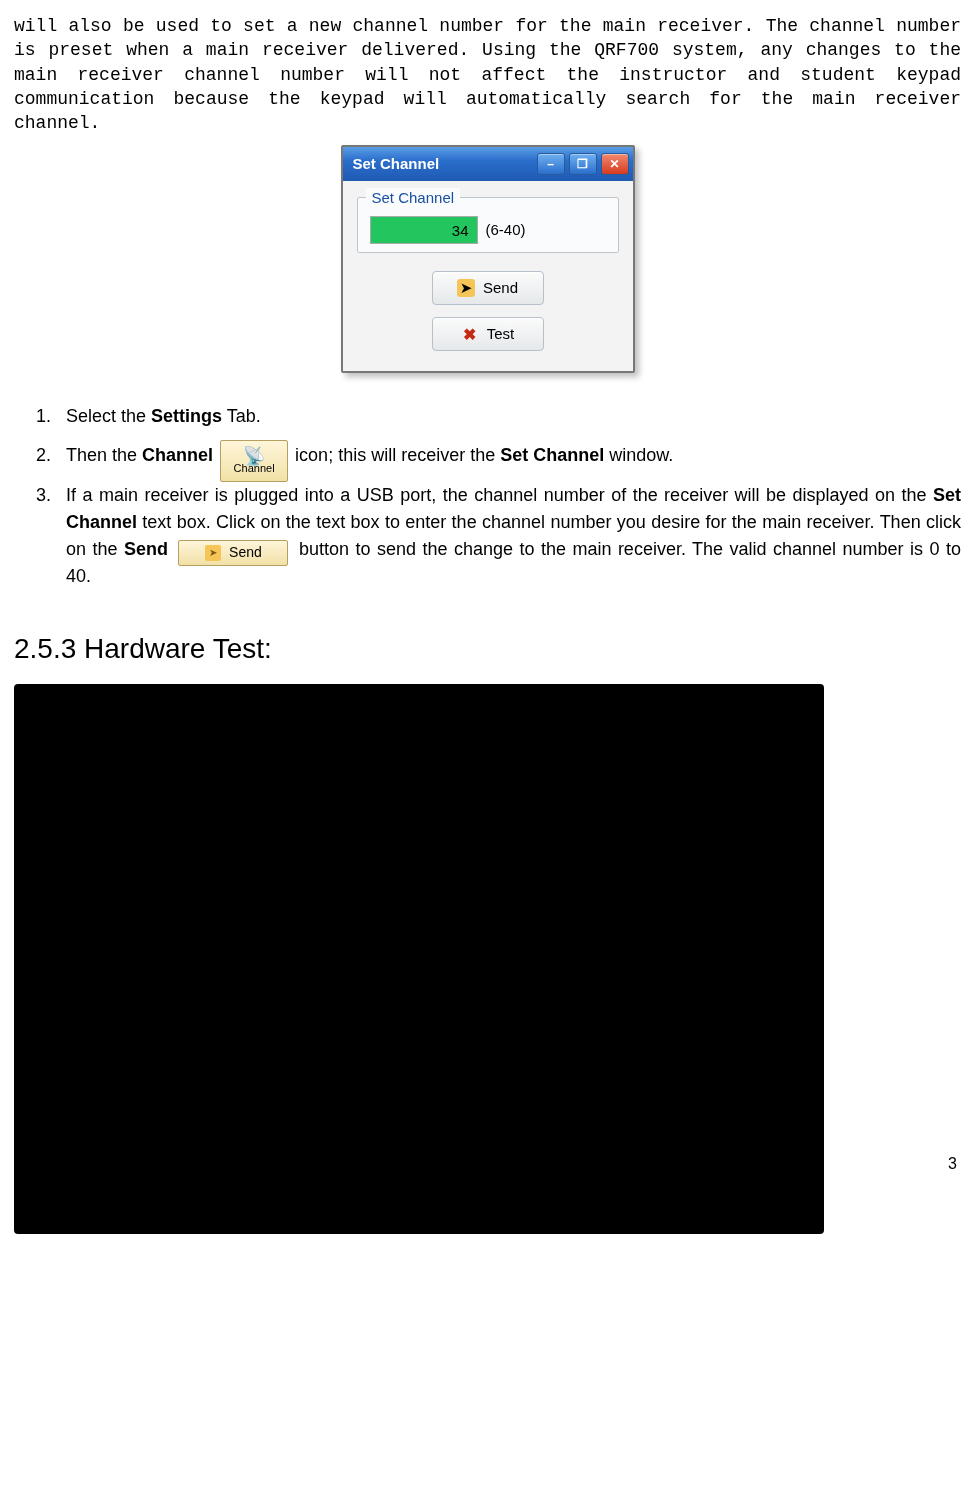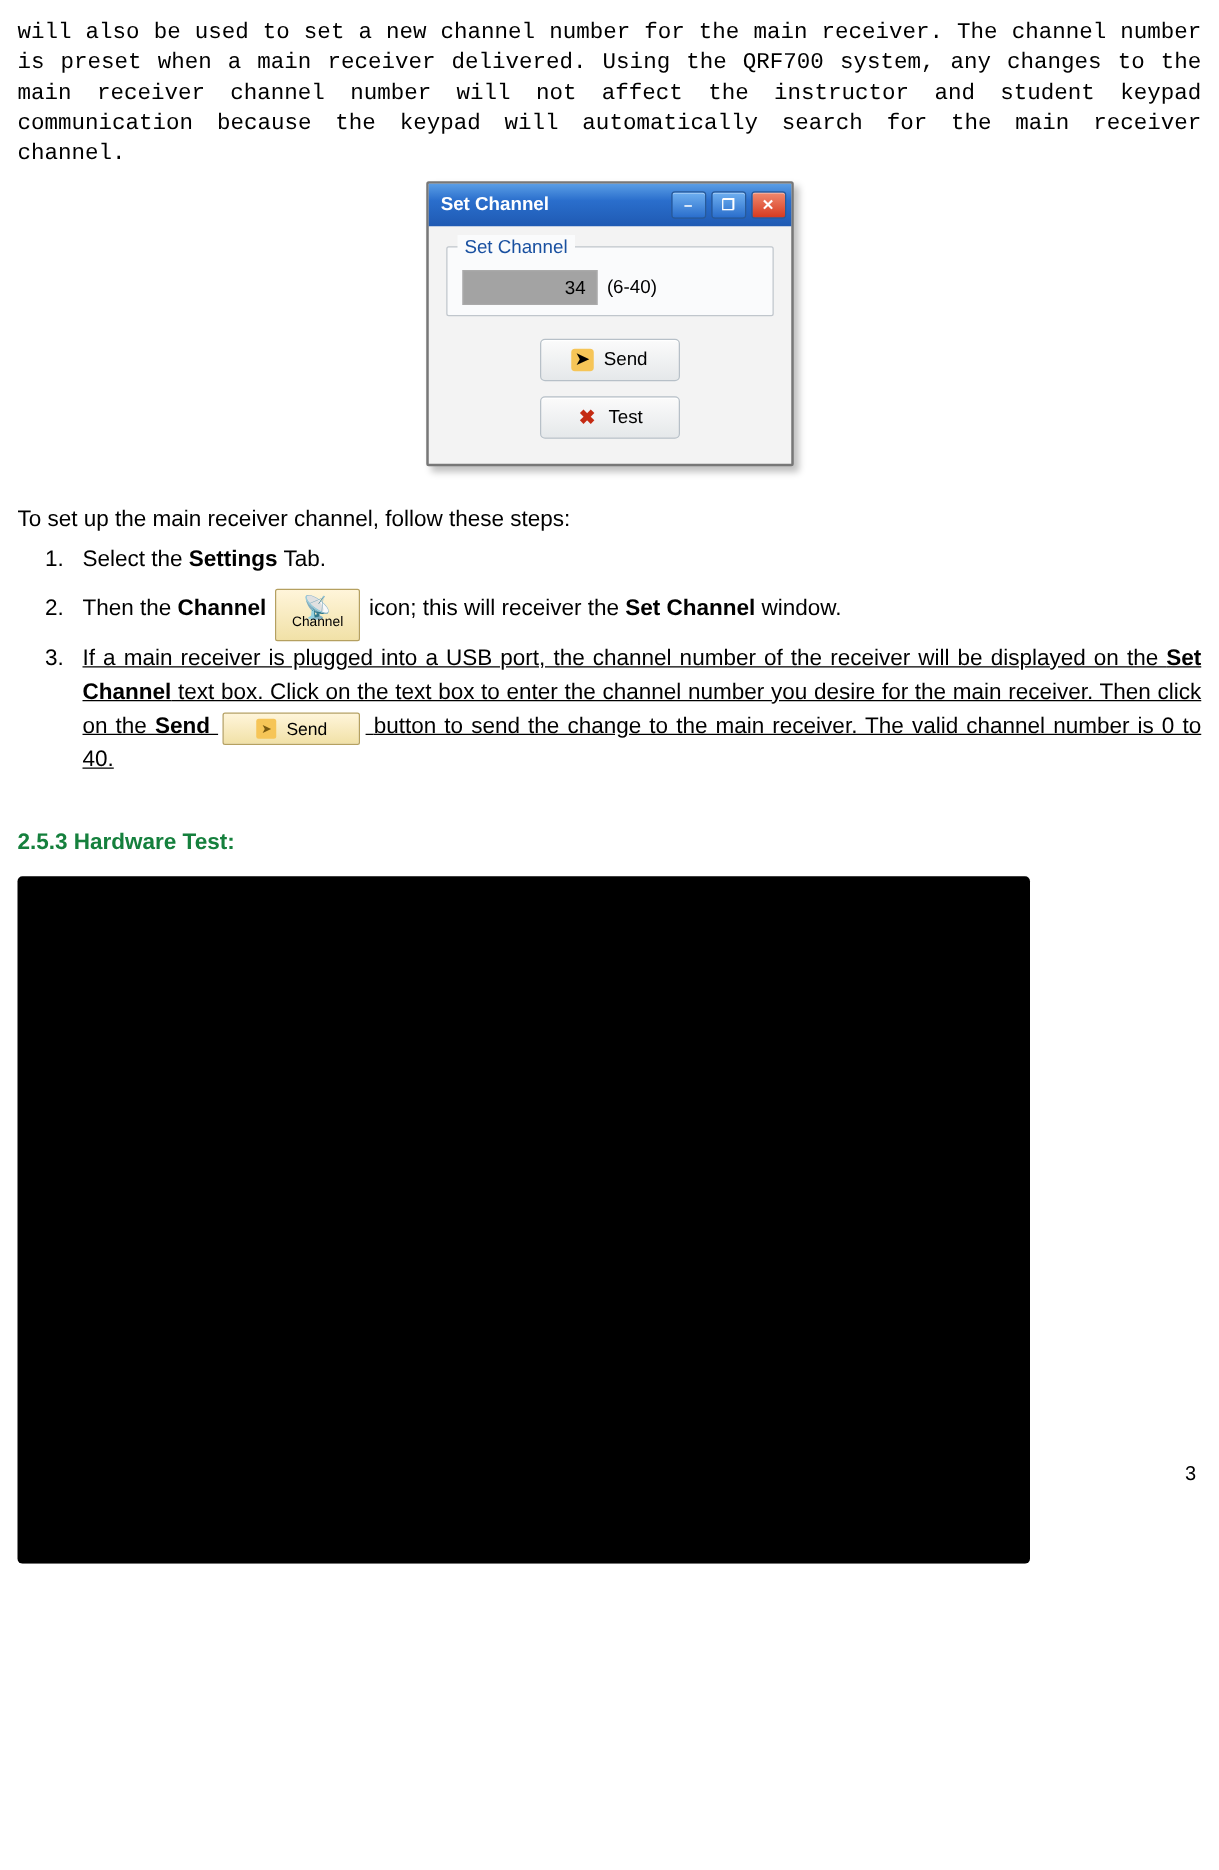--- a/index.html
+++ b/index.html
@@ -80,21 +80,21 @@
   }
   .channel-row {
     display: flex;
     align-items: center;
     gap: 8px;
   }
   .channel-input {
     width: 96px;
     height: 24px;
     border: 1px solid #aaa;
-    background: #a3a3a3;
+    background: #22c55e;
     text-align: right;
     padding-right: 8px;
     font-size: 15px;
   }
   .app-btn {
     display: inline-flex;
     align-items: center;
     justify-content: center;
     gap: 8px;
     height: 32px;
@@ -155,36 +155,36 @@
   }
   .chip-send {
     width: 108px;
     height: 24px;
     gap: 8px;
     font-size: 14px;
     margin: 0 4px -4px 4px;
   }
   .chip-send .ic { width:16px;height:16px;background:#f6c557;border-radius:2px;display:flex;align-items:center;justify-content:center;font-size:10px;color:#7a5a10; }
   .h2 {
-    color: #15803d;
-    font-size: 18px;
-    font-weight: bold;
+    color: #000000;
+    font-size: 28px;
+    font-weight: normal;
     margin: 40px 0 16px 0;
   }
   .blackbox {
     background: #000;
     width: 810px;
     height: 550px;
     margin-top: 12px;
     border-radius: 4px;
   }
   .lead {
     margin: 26px 0 6px 0;
   }
-  .li3 { text-align: justify; text-decoration: underline; }
+  .li3 { text-align: justify; }
   .page-num {
     position: absolute;
     right: 4px;
     bottom: 60px;
     font-size: 16px;
   }
   .doc-wrap { position: relative; }
 </style>
 </head>
 <body>
@@ -224,21 +224,20 @@
         </div>
         <div class="app-btn close-b">
           <span class="iconbox">✖</span>
           <span>Test</span>
         </div>
       </div>
     </div>
   </div>
 </div>
 
-<p class="lead">To set up the main receiver channel, follow these steps:</p>
 
 <ol class="steps">
   <li>
     <span>Select the </span><b>Settings</b><span> Tab.</span>
   </li>
   <li>
     <span>Then the </span><b>Channel</b>
     <span class="inline-chip chip-channel">
       <span class="ant">📡</span>
       <span>Channel</span>

